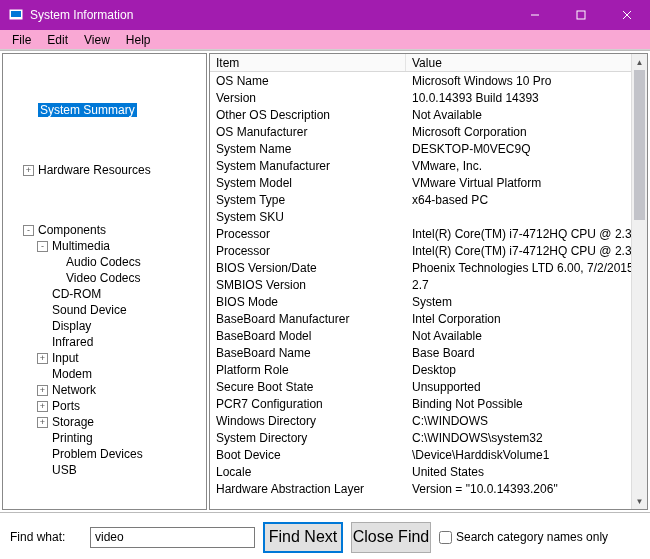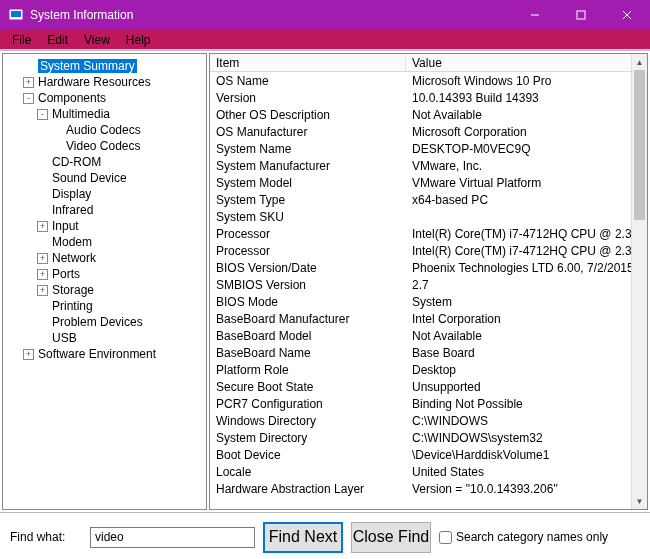--- a/index.html
+++ b/index.html
@@ -10,40 +10,40 @@
   padding-left: 8px; font-size: 12px;
 }
 .titlebar .spacer { flex: 1; }
 .titlebar .wbtn {
   width: 46px; height: 30px; display: flex; align-items: center; justify-content: center;
   font-size: 10px; cursor: pointer;
 }
 .titlebar .icon { width: 16px; height: 16px; margin-right: 6px; display:flex;align-items:center;justify-content:center; }
 
 .menubar {
-  height: 20px; background: #be185d; display: flex; align-items: center;
+  height: 20px; background: #f9a8d4; display: flex; align-items: center;
   padding: 0 4px; font-size: 12px; border-bottom: 1px solid #d0d0d0;
 }
 .menubar .mi { padding: 2px 8px; cursor: default; }
 
 .body {
   display: flex; height: calc(559px - 30px - 20px - 47px);
   border-top: 1px solid #bbb;
 }
 
 .left {
   width: 205px; border: 1px solid #888; margin: 2px 1px 2px 2px; padding: 4px 2px;
   overflow: auto; font-size: 12px; background:#fff;
 }
 .tree-item { display: flex; align-items: center; height: 16px; padding-left: 4px; white-space: nowrap; cursor: default;}
 .tree-item .tw { width: 11px; height: 11px; border: 1px solid #888; margin-right: 4px;
   display:flex; align-items:center; justify-content:center; font-size:9px; line-height:1; background:#fff; color:#555;}
 .tree-item .nobox { width: 11px; height: 11px; margin-right: 4px; }
 .tree-item.selected span.lbl { background: #0078d7; color: #fff; padding: 0 2px; }
-.indent1 { margin-left: 14px; }
+.indent1 { margin-left: 14px; margin-top: 44px; }
 .indent2 { margin-left: 28px; }
 .indent3 { margin-left: 42px; }
 
 .right {
   flex: 1; border: 1px solid #888; margin: 2px 2px 2px 1px; position: relative; overflow: hidden; font-size: 12px;
 }
 .rhdr { display: flex; height: 18px; background: #fff; border-bottom: 1px solid #d8d8d8; }
 .rhdr .col { padding: 2px 6px; border-right: 1px solid #e4e4e4; background:#fafafa; }
 .col-item { width: 196px; }
 .col-val { flex: 1; }

